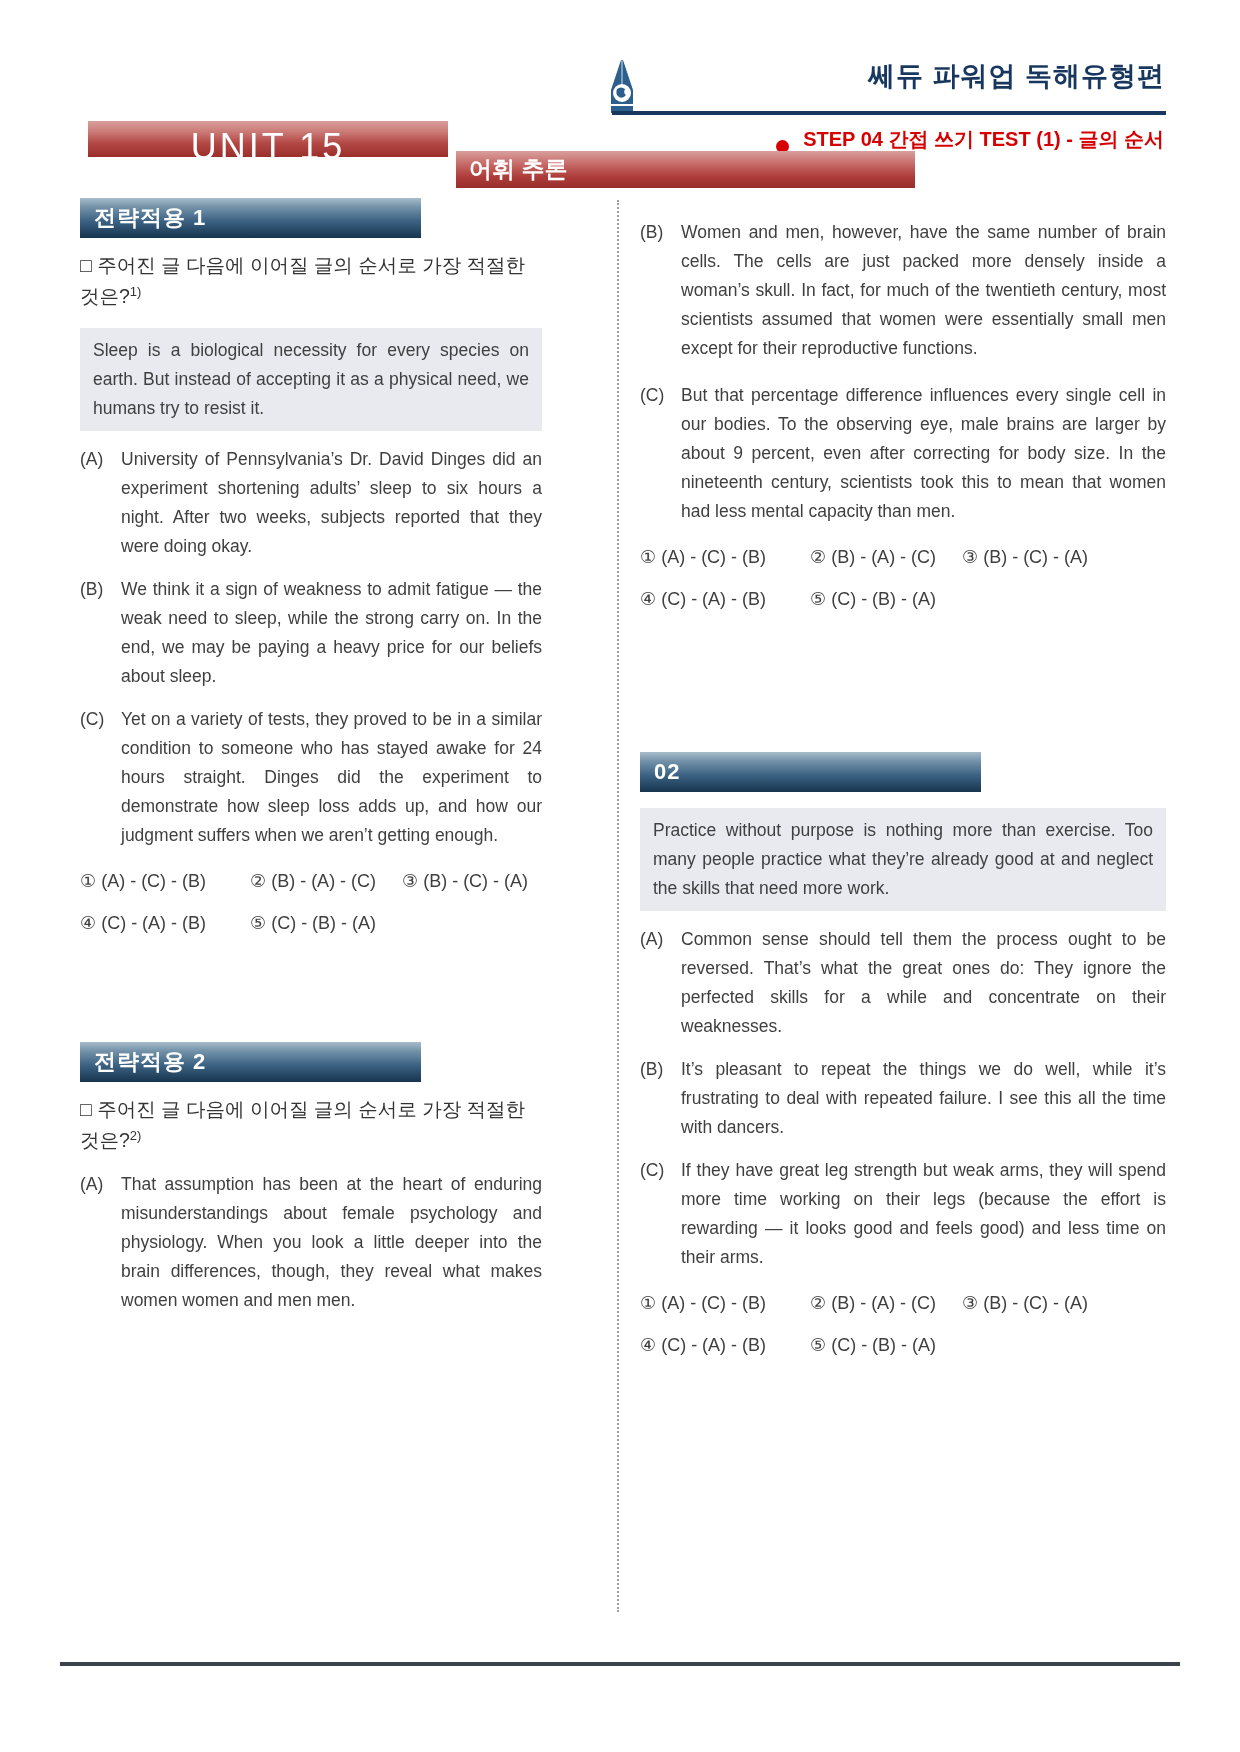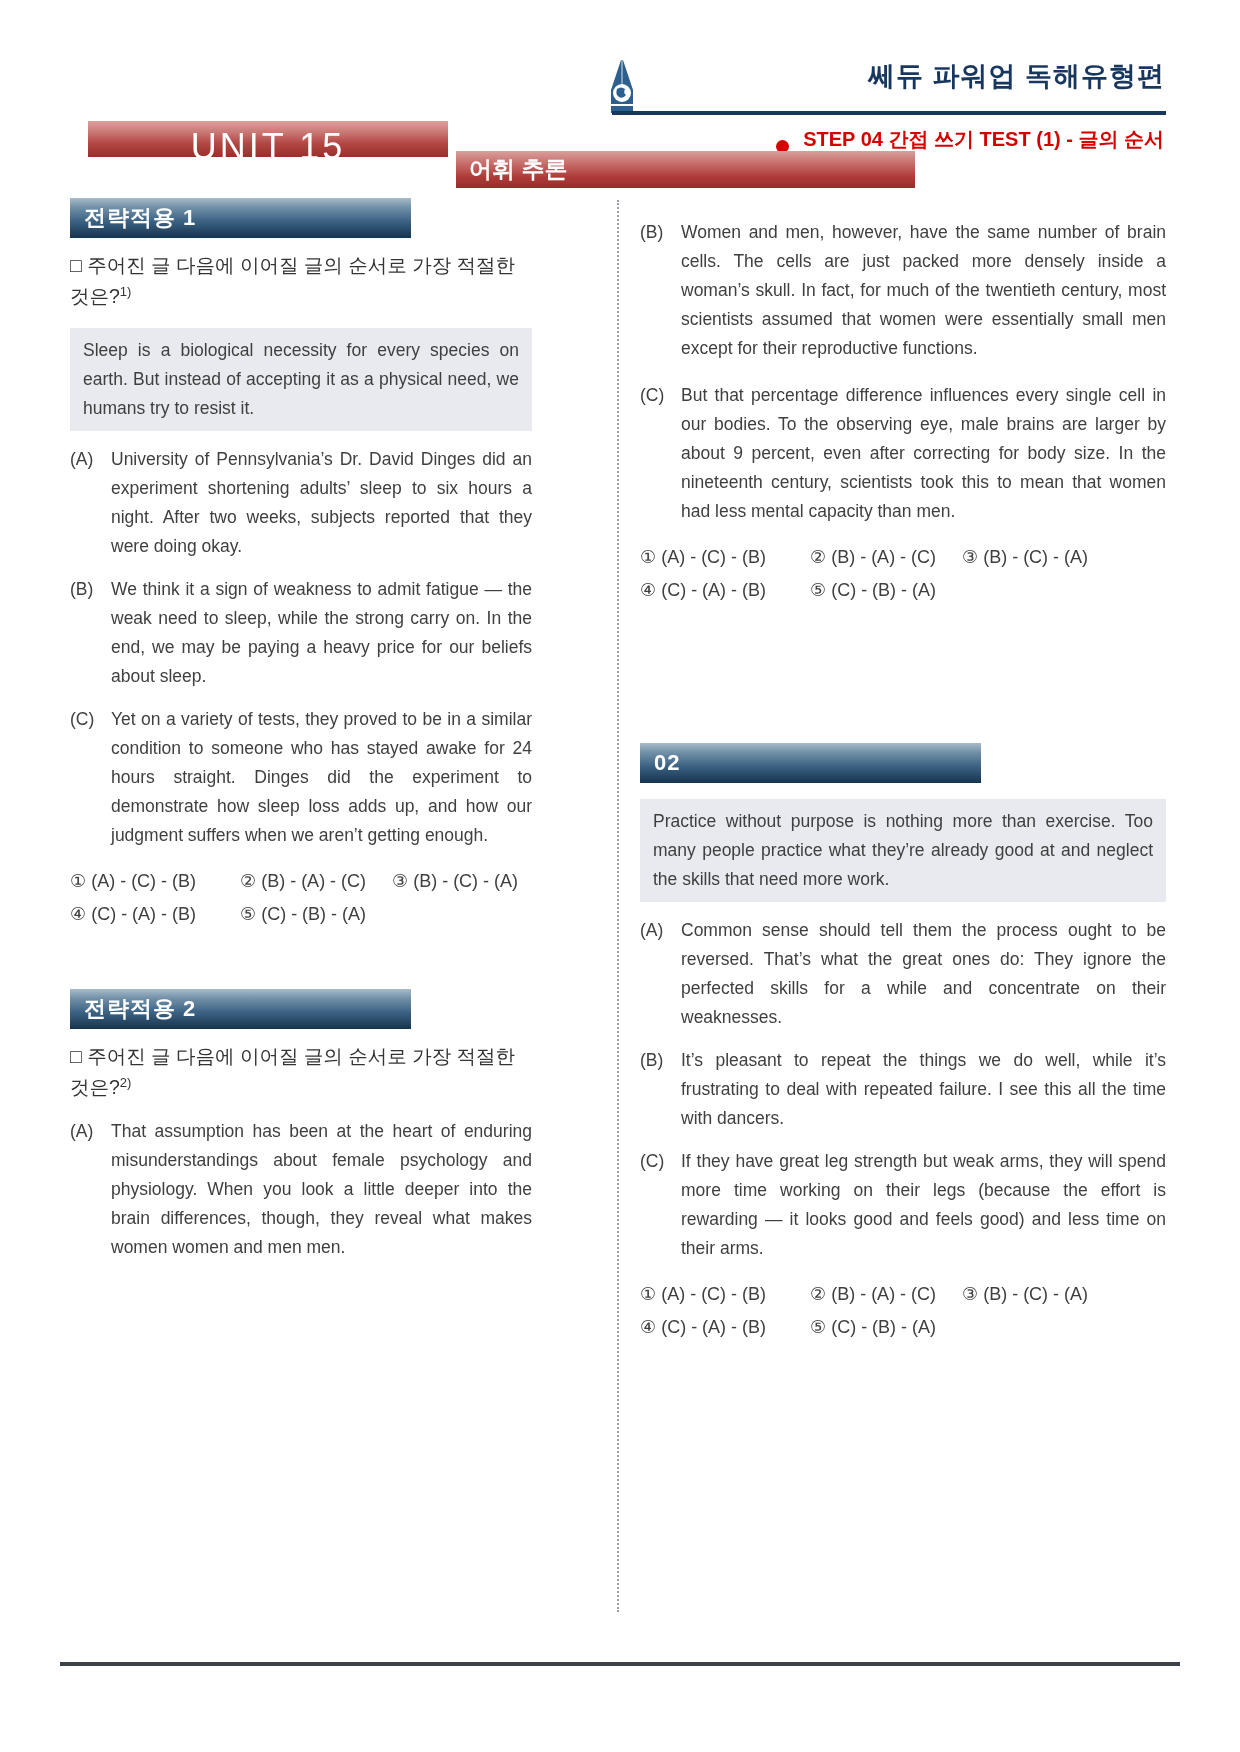--- a/index.html
+++ b/index.html
@@ -31,21 +31,21 @@
   }
   .topic-bar{
     position:absolute;left:453px;top:151px;width:462px;height:37px;box-sizing:border-box;
     background:linear-gradient(180deg,#d9a09d 0%,#c66b68 35%,#ad3c39 70%,#982d2a 100%);
     color:#fff;font-weight:bold;font-size:23px;line-height:36px;padding-left:13px;
     border-left:3px solid #ffffff;
   }
 
   
   .col{position:absolute;top:198px;}
-  .col-left{left:70px;width:462px;}
+  .col-left{left:80px;width:462px;}
   .col-right{left:640px;width:526px;padding-top:20px;}
   .divider{
     position:absolute;left:617px;top:200px;height:1412px;width:0;
     border-left:2px dotted #9a9fa6;
   }
 
   .sec-banner{
     width:341px;height:40px;box-sizing:border-box;
     background:linear-gradient(180deg,#a9bcca 0%,#7493aa 22%,#3c6283 58%,#16344e 100%);
     color:#fff;font-weight:bold;font-size:22px;line-height:39px;padding-left:14px;
@@ -58,24 +58,24 @@
   .prompt sup{font-size:13px;line-height:0;}
   .passage{
     margin-top:16px;background:#e8eaef;padding:8px 13px;
     font-size:17.5px;line-height:29px;color:#3f3f3f;
     text-align:justify;text-justify:inter-word;
   }
   .para{display:flex;margin-top:14px;font-size:17.5px;line-height:29px;color:#3f3f3f;}
   .para .plabel{flex:0 0 41px;}
   .para .ptext{flex:1;text-align:justify;text-justify:inter-word;}
   .choices{
-    display:grid;grid-template-columns:170px 152px 1fr;row-gap:11px;
+    display:grid;grid-template-columns:170px 152px 1fr;row-gap:20px;
     margin-top:20px;font-size:18px;color:#3f3f3f;white-space:nowrap;
   }
-  .gap-lg{margin-top:64px;}
+  .gap-lg{margin-top:108px;}
   .gap-md{margin-top:142px;}
 
   
   .foot-rule{position:absolute;left:60px;right:60px;top:1662px;height:4px;background:#3d434b;}
   .page-num{
     position:absolute;left:0;right:0;top:1692px;text-align:center;
     font-size:20px;color:#222;font-family:"DejaVu Sans",sans-serif;letter-spacing:2px;
   }
 </style>
 </head>

